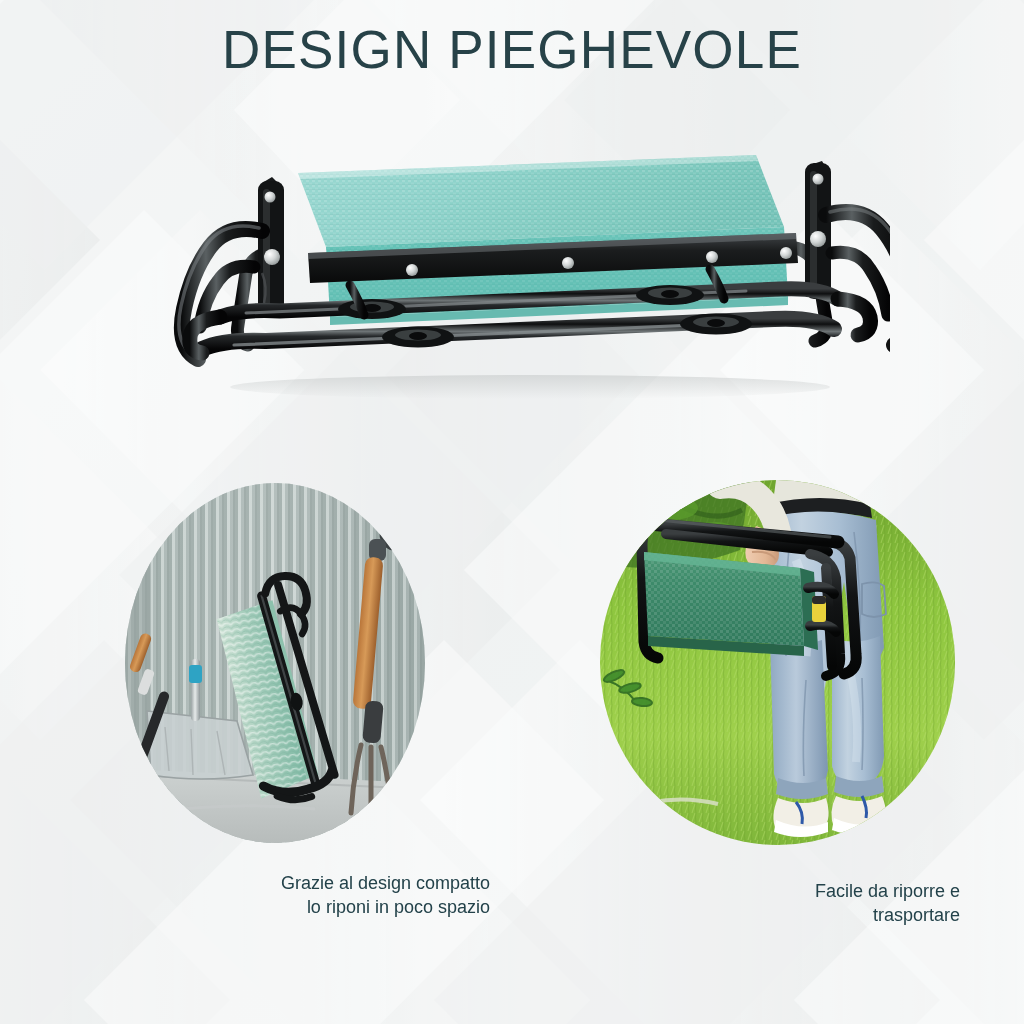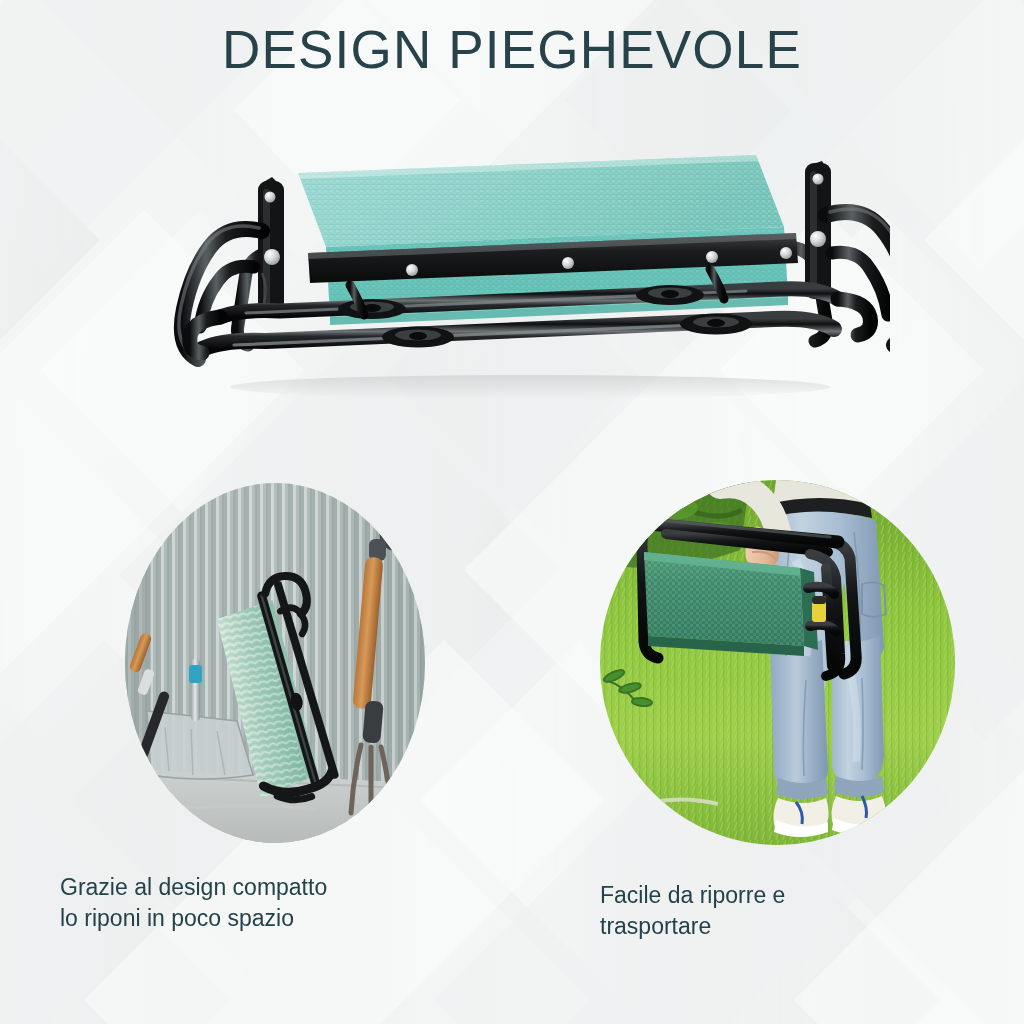--- a/index.html
+++ b/index.html
@@ -45,23 +45,23 @@
     border-radius:50%;
     overflow:hidden;
   }
   .photo svg { width:100%; height:100%; display:block; }
   #photo-left  { left:125px; top:483px; width:300px; height:360px; }
   #photo-right { left:600px; top:480px; width:355px; height:365px; }
 
   
   .caption {
     position:absolute;
-    text-align:left;
+    text-align:right;
     color:#23424a;
-    font-size:23px;
+    font-size:18px;
     line-height:1.33;
     white-space:pre-line;
   }
   #caption-left  { left:60px;  top:872px; width:430px; }
   #caption-right { left:600px; top:872px; width:360px;margin-top:8px; }
 </style>
 </head>
 <body>
 
 <div id="stage">

